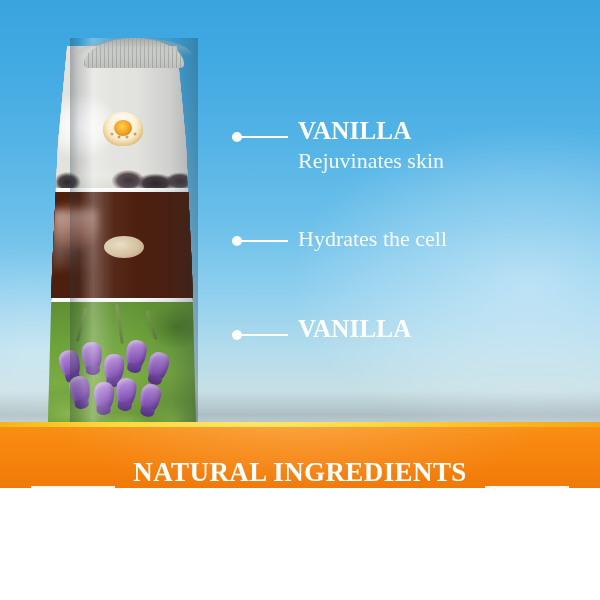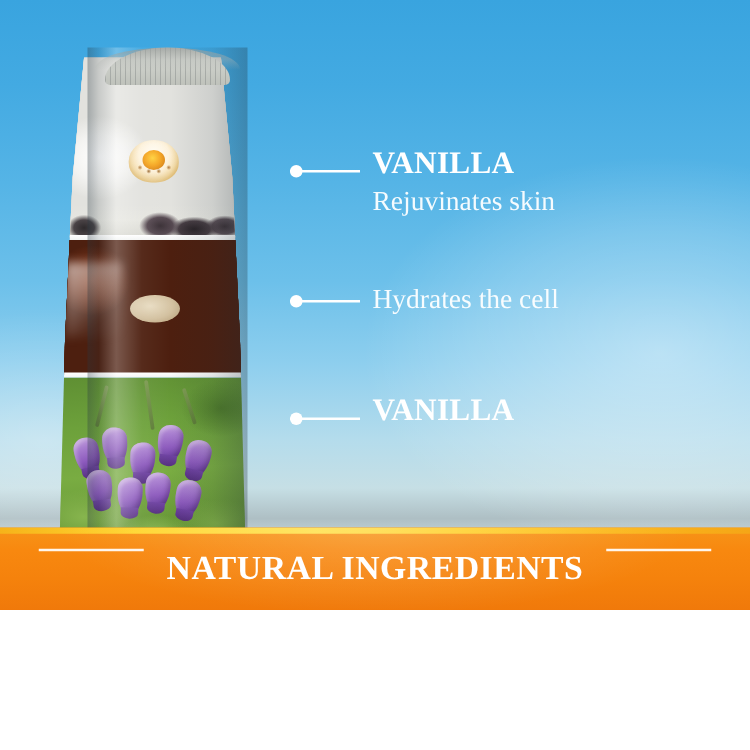--- a/index.html
+++ b/index.html
@@ -481,24 +481,24 @@
     position: absolute;
     inset: 0;
     background: radial-gradient(ellipse 60% 150% at 50% 0%,
       rgba(255,255,255,0.18) 0%,
       rgba(255,255,255,0) 70%);
   }
   .banner-inner {
     position: absolute;
     inset: 0;
     display: flex;
-    align-items: flex-start;
+    align-items: flex-end;
     justify-content: center;
     gap: 18px;
-    padding-top: 17px;
+    padding-top: 4px;
   }
   .banner-rule {
     width: 84px;
     height: 2px;
     background: rgba(255,255,255,0.92);
   }
   .banner-text {
     font-weight: 700;
     font-size: 27px;
     letter-spacing: 0.4px;

